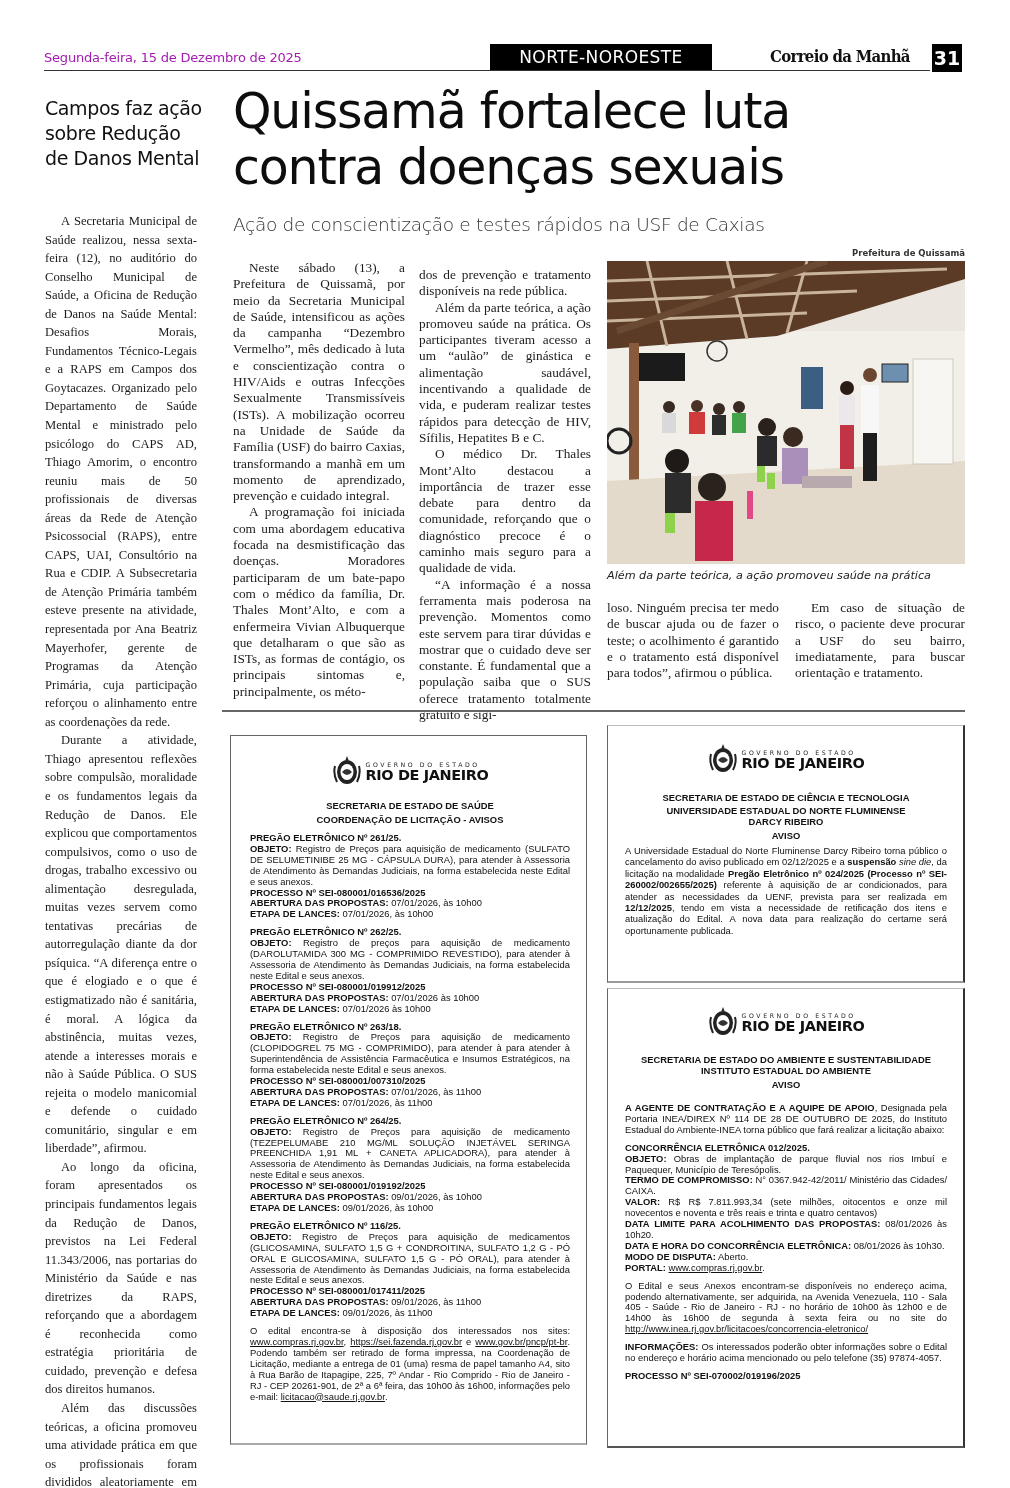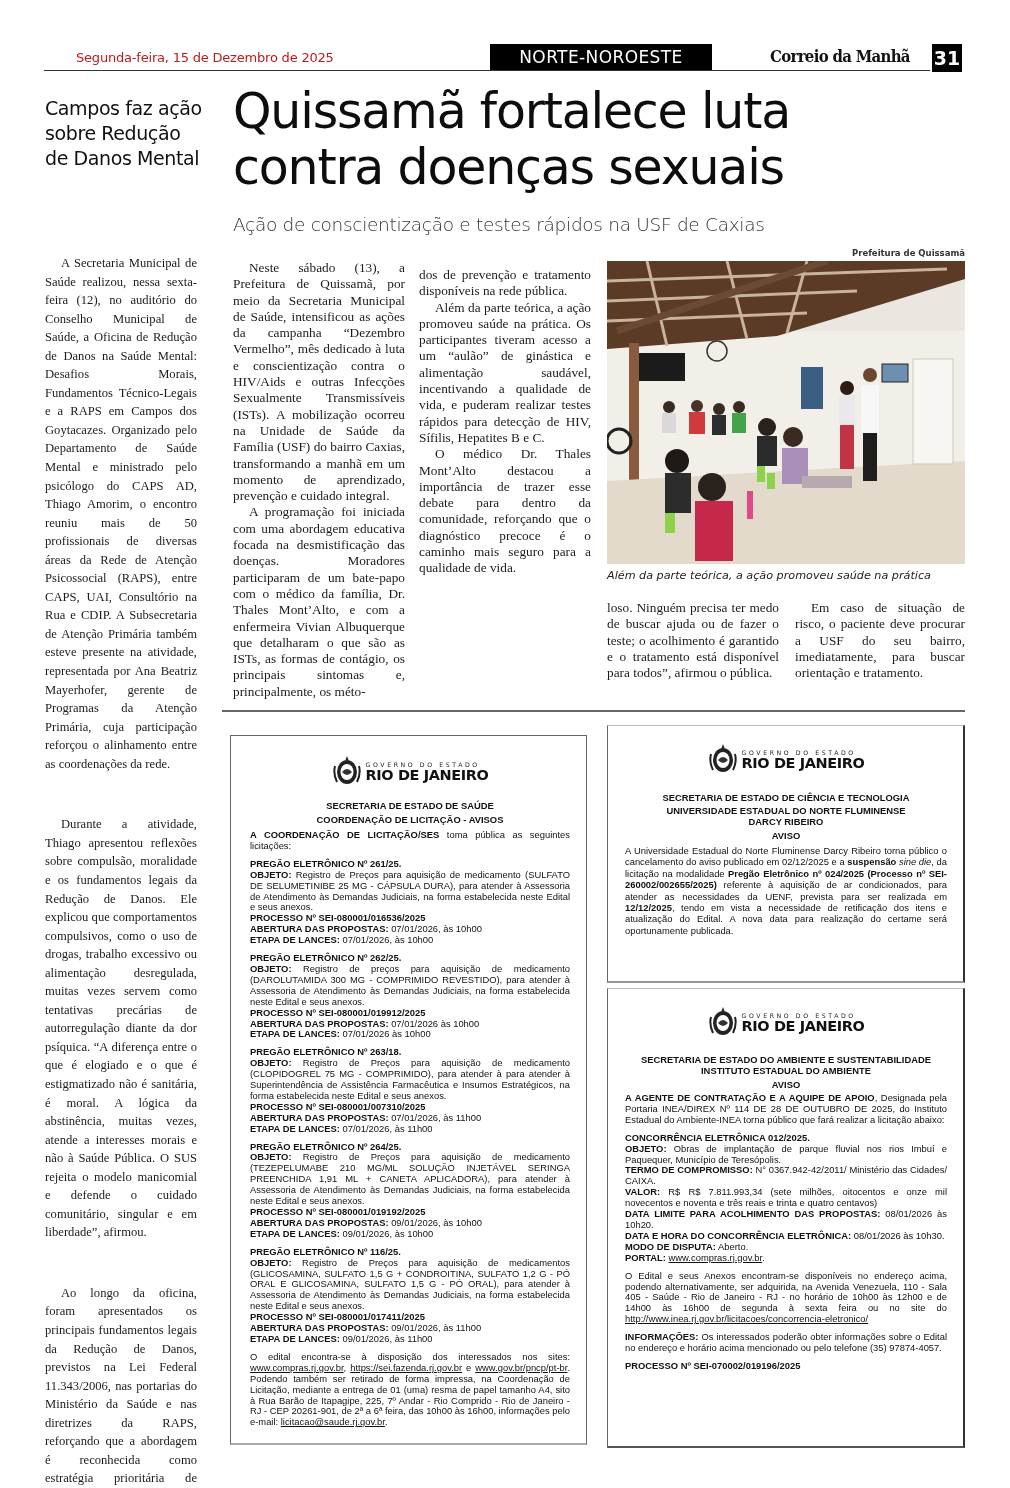--- a/index.html
+++ b/index.html
@@ -1,29 +1,29 @@
 <!DOCTYPE html>
 <html><head>
 <meta charset="utf-8">
 <style>
   * { box-sizing: border-box; margin: 0; padding: 0; }
   html, body { width: 1010px; height: 1488px; background: #fff; overflow: hidden; }
   body { position: relative; font-family: "DejaVu Serif", serif; color: #1a1a1a; }
 
   
-  .hdr-date { position: absolute; left: 44px; top: 50px; font-family: "DejaVu Sans", sans-serif; font-size: 13px; color: #b91c1c; letter-spacing: -0.2px; margin-left: 32px; }
+  .hdr-date { position: absolute; left: 44px; top: 50px; font-family: "DejaVu Sans", sans-serif; font-size: 13px; color: #a21caf; letter-spacing: -0.2px; }
   .hdr-rule { position: absolute; left: 44px; top: 70px; width: 886px; height: 1px; background: #333; }
   .hdr-section { position: absolute; left: 490px; top: 44px; width: 222px; height: 26px; background: #000; color: #fff; font-family: "DejaVu Sans", sans-serif; font-size: 17px; line-height: 26px; text-align: center; letter-spacing: 0.4px; }
   .hdr-brand { position: absolute; left: 770px; top: 46px; font-family: "DejaVu Serif", serif; font-weight: bold; font-size: 17px; letter-spacing: -0.8px; transform: scaleX(0.88); transform-origin: left; color: #111; }
   .hdr-page { position: absolute; left: 932px; top: 44px; width: 30px; height: 28px; background: #000; color: #fff; font-family: "DejaVu Sans", sans-serif; font-weight: bold; font-size: 19px; line-height: 28px; text-align: center; }
 
   
   .side-title { position: absolute; left: 45px; top: 96px; width: 160px; font-family: "DejaVu Sans", sans-serif; font-size: 19px; line-height: 25px; color: #111; letter-spacing: -0.4px; }
   .side-body { position: absolute; left: 45px; top: 212px; width: 152px; font-family: "Liberation Serif", serif; font-size: 12.6px; line-height: 18.55px; text-align: justify; hyphens: auto; color: #1b1b1b; }
-  .side-body p { text-indent: 16px; margin-top: 42px; }
+  .side-body p { text-indent: 16px; }
 
   
   .main-title { position: absolute; left: 233px; top: 84px; width: 700px; font-family: "DejaVu Sans", sans-serif; font-size: 49px; line-height: 56px; font-weight: 500; letter-spacing: -1.2px; color: #0d0d0d; }
   .main-sub { position: absolute; left: 233px; top: 214px; font-family: "DejaVu Sans", sans-serif; font-size: 18.5px; color: #333; letter-spacing: -0.3px; font-weight: 300; }
   .col { position: absolute; font-family: "Liberation Serif", serif; font-size: 13.3px; line-height: 16.3px; text-align: justify; color: #1b1b1b; }
   .col p { text-indent: 16px; }
   .col p.noindent { text-indent: 0; }
   .c1 { left: 233px; top: 260px; width: 172px; }
   .c2 { left: 419px; top: 267px; width: 172px; }
   .c3 { left: 607px; top: 600px; width: 172px; }
@@ -79,20 +79,21 @@
 <div class="main-sub">Ação de conscientização e testes rápidos na USF de Caxias</div>
 
 <div class="col c1">
   <p>Neste sábado (13), a Prefeitura de Quissamã, por meio da Secretaria Municipal de Saúde, intensificou as ações da campanha “Dezembro Vermelho”, mês dedicado à luta e conscientização contra o HIV/Aids e outras Infecções Sexualmente Transmissíveis (ISTs). A mobilização ocorreu na Unidade de Saúde da Família (USF) do bairro Caxias, transformando a manhã em um momento de aprendizado, prevenção e cuidado integral.</p>
   <p>A programação foi iniciada com uma abordagem educativa focada na desmistificação das doenças. Moradores participaram de um bate-papo com o médico da família, Dr. Thales Mont’Alto, e com a enfermeira Vivian Albuquerque que detalharam o que são as ISTs, as formas de contágio, os principais sintomas e, principalmente, os méto-</p>
 </div>
 <div class="col c2">
   <p class="noindent">dos de prevenção e tratamento disponíveis na rede pública.</p>
   <p>Além da parte teórica, a ação promoveu saúde na prática. Os participantes tiveram acesso a um “aulão” de ginástica e alimentação saudável, incentivando a qualidade de vida, e puderam realizar testes rápidos para detecção de HIV, Sífilis, Hepatites B e C.</p>
   <p>O médico Dr. Thales Mont’Alto destacou a importância de trazer esse debate para dentro da comunidade, reforçando que o diagnóstico precoce é o caminho mais seguro para a qualidade de vida.</p>
+  <p>“A informação é a nossa ferramenta mais poderosa na prevenção. Momentos como este servem para tirar dúvidas e mostrar que o cuidado deve ser constante. É fundamental que a população saiba que o SUS oferece tratamento totalmente gratuito e sigi-</p>
 </div>
 
 <div class="credit">Prefeitura de Quissamã</div>
 <div class="photo">
   <svg width="358" height="303" viewBox="0 0 358 303">
     <rect x="0" y="0" width="358" height="303" fill="#ebe6df"></rect>
 
     <rect x="0" y="70" width="358" height="150" fill="#f2efe9"></rect>
 
     <polygon points="0,0 358,0 358,18 170,75 0,88" fill="#5b3b26"></polygon>
@@ -180,21 +181,20 @@
         <path d="M3 12 Q1 20 5 28" stroke="#222" stroke-width="2" fill="none"></path>
         <path d="M27 12 Q29 20 25 28" stroke="#222" stroke-width="2" fill="none"></path>
       </svg>
       <div class="gtxt">
         <span class="g1">GOVERNO DO ESTADO</span>
         <span class="g2">RIO DE JANEIRO</span>
       </div>
     </div>
     <div class="ntitle" style="margin-top:12px">SECRETARIA DE ESTADO DE SAÚDE</div>
     <div class="ntitle" style="margin-top:2px">COORDENAÇÃO DE LICITAÇÃO - AVISOS</div>
-    <div class="ntext" style="margin-top:4px"><b>A COORDENAÇÃO DE LICITAÇÃO/SES</b><span> toma pública as seguintes licitações:</span></div>
 
     <div class="ntext blk">
       <b>PREGÃO ELETRÔNICO Nº 261/25.</b><br>
       <b>OBJETO:</b><span> Registro de Preços para aquisição de medicamento (SULFATO DE SELUMETINIBE 25 MG - CÁPSULA DURA), para atender à Assessoria de Atendimento às Demandas Judiciais, na forma estabelecida neste Edital e seus anexos.</span><br>
       <b>PROCESSO Nº SEI-080001/016536/2025</b><br>
       <b>ABERTURA DAS PROPOSTAS:</b><span> 07/01/2026, às 10h00</span><br>
       <b>ETAPA DE LANCES:</b><span> 07/01/2026, às 10h00</span>
     </div>
     <div class="ntext blk">
       <b>PREGÃO ELETRÔNICO Nº 262/25.</b><br>
@@ -265,21 +265,21 @@
         <path d="M27 12 Q29 20 25 28" stroke="#222" stroke-width="2" fill="none"></path>
       </svg>
       <div class="gtxt">
         <span class="g1">GOVERNO DO ESTADO</span>
         <span class="g2">RIO DE JANEIRO</span>
       </div>
     </div>
     <div class="ntitle" style="margin-top:16px; line-height:10.5px">SECRETARIA DE ESTADO DO AMBIENTE E SUSTENTABILIDADE</div>
     <div class="ntitle" style="line-height:10.5px">INSTITUTO ESTADUAL DO AMBIENTE</div>
     <div class="ntitle" style="margin-top:3px">AVISO</div>
-    <div class="ntext" style="margin-top:2px"><b>A AGENTE DE CONTRATAÇÃO E A AQUIPE DE APOIO</b><span>, Designada pela Portaria INEA/DIREX Nº 114 DE 28 DE OUTUBRO DE 2025, do Instituto Estadual do Ambiente-INEA torna público que fará realizar a licitação abaixo:</span></div>
+    <div class="ntext" style="margin-top:12px"><b>A AGENTE DE CONTRATAÇÃO E A AQUIPE DE APOIO</b><span>, Designada pela Portaria INEA/DIREX Nº 114 DE 28 DE OUTUBRO DE 2025, do Instituto Estadual do Ambiente-INEA torna público que fará realizar a licitação abaixo:</span></div>
     <div class="ntext blk">
       <b>CONCORRÊNCIA ELETRÔNICA 012/2025.</b><br>
       <b>OBJETO:</b><span> Obras de implantação de parque fluvial nos rios Imbuí e Paquequer, Município de Teresópolis.</span><br>
       <b>TERMO DE COMPROMISSO:</b><span> N° 0367.942-42/2011/ Ministério das Cidades/ CAIXA.</span><br>
       <b>VALOR:</b><span> R$ R$ 7.811.993,34 (sete milhões, oitocentos e onze mil novecentos e noventa e três reais e trinta e quatro centavos)</span><br>
       <b>DATA LIMITE PARA ACOLHIMENTO DAS PROPOSTAS:</b><span> 08/01/2026 às 10h20.</span><br>
       <b>DATA E HORA DO CONCORRÊNCIA ELETRÔNICA:</b><span> 08/01/2026 às 10h30.</span><br>
       <b>MODO DE DISPUTA:</b><span> Aberto.</span><br>
       <b>PORTAL:</b> <span class="link">www.compras.rj.gov.br</span>.
     </div>

